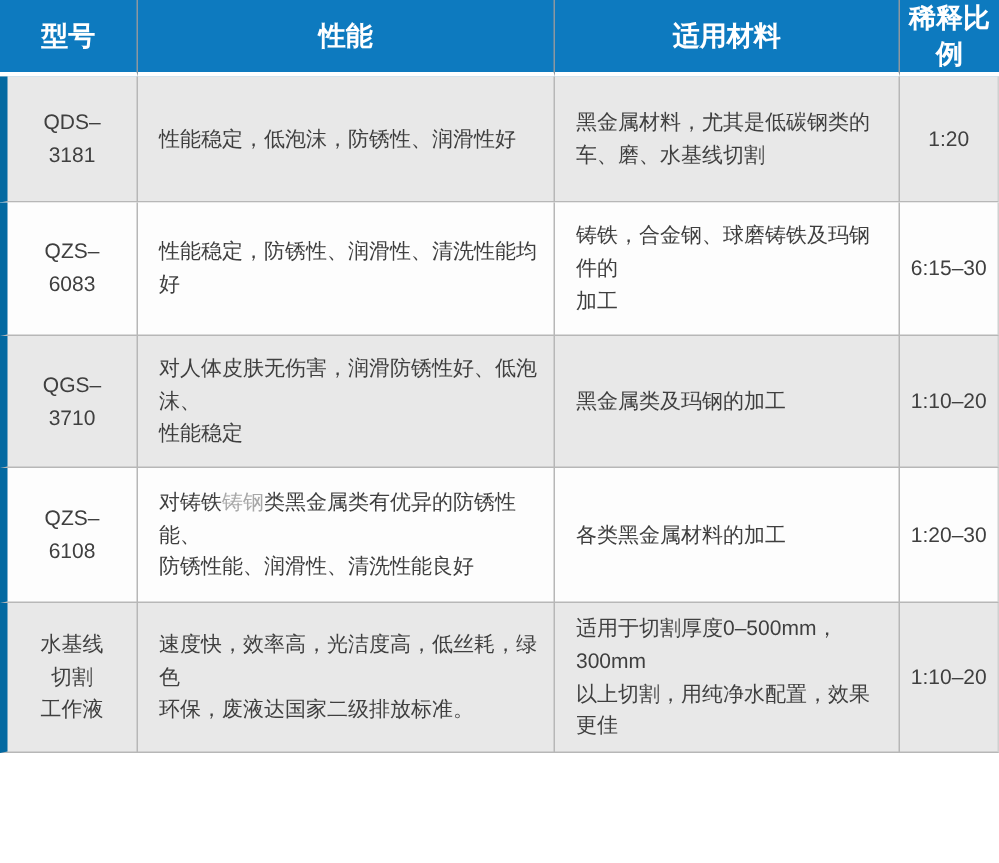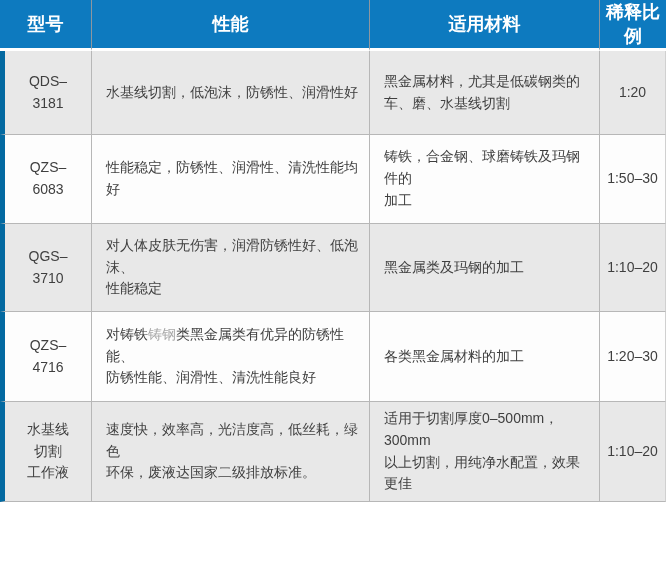--- a/index.html
+++ b/index.html
@@ -67,41 +67,41 @@
     <tr>
       <th>型号</th>
       <th>性能</th>
       <th>适用材料</th>
       <th>稀释比例</th>
     </tr>
   </thead>
   <tbody>
     <tr>
       <td>QDS–3181</td>
-      <td>水基线切割，低泡沫，防锈性、润滑性好</td>
+      <td>性能稳定，低泡沫，防锈性、润滑性好</td>
       <td>黑金属材料，尤其是低碳钢类的
 车、磨、水基线切割</td>
       <td>1:20</td>
     </tr>
     <tr>
       <td>QZS–6083</td>
       <td>性能稳定，防锈性、润滑性、清洗性能均好</td>
       <td>铸铁，合金钢、球磨铸铁及玛钢件的
 加工</td>
-      <td>1:50–30</td>
+      <td>6:15–30</td>
     </tr>
     <tr>
       <td>QGS–3710</td>
       <td>对人体皮肤无伤害，润滑防锈性好、低泡沫、
 性能稳定</td>
       <td>黑金属类及玛钢的加工</td>
       <td>1:10–20</td>
     </tr>
     <tr>
-      <td>QZS–4716</td>
+      <td>QZS–6108</td>
       <td><span>对铸铁</span><span class="faded">铸钢</span><span>类黑金属类有优异的防锈性能、
 防锈性能、润滑性、清洗性能良好</span></td>
       <td>各类黑金属材料的加工</td>
       <td>1:20–30</td>
     </tr>
     <tr>
       <td>水基线切割
 工作液</td>
       <td>速度快，效率高，光洁度高，低丝耗，绿色
 环保，废液达国家二级排放标准。</td>

